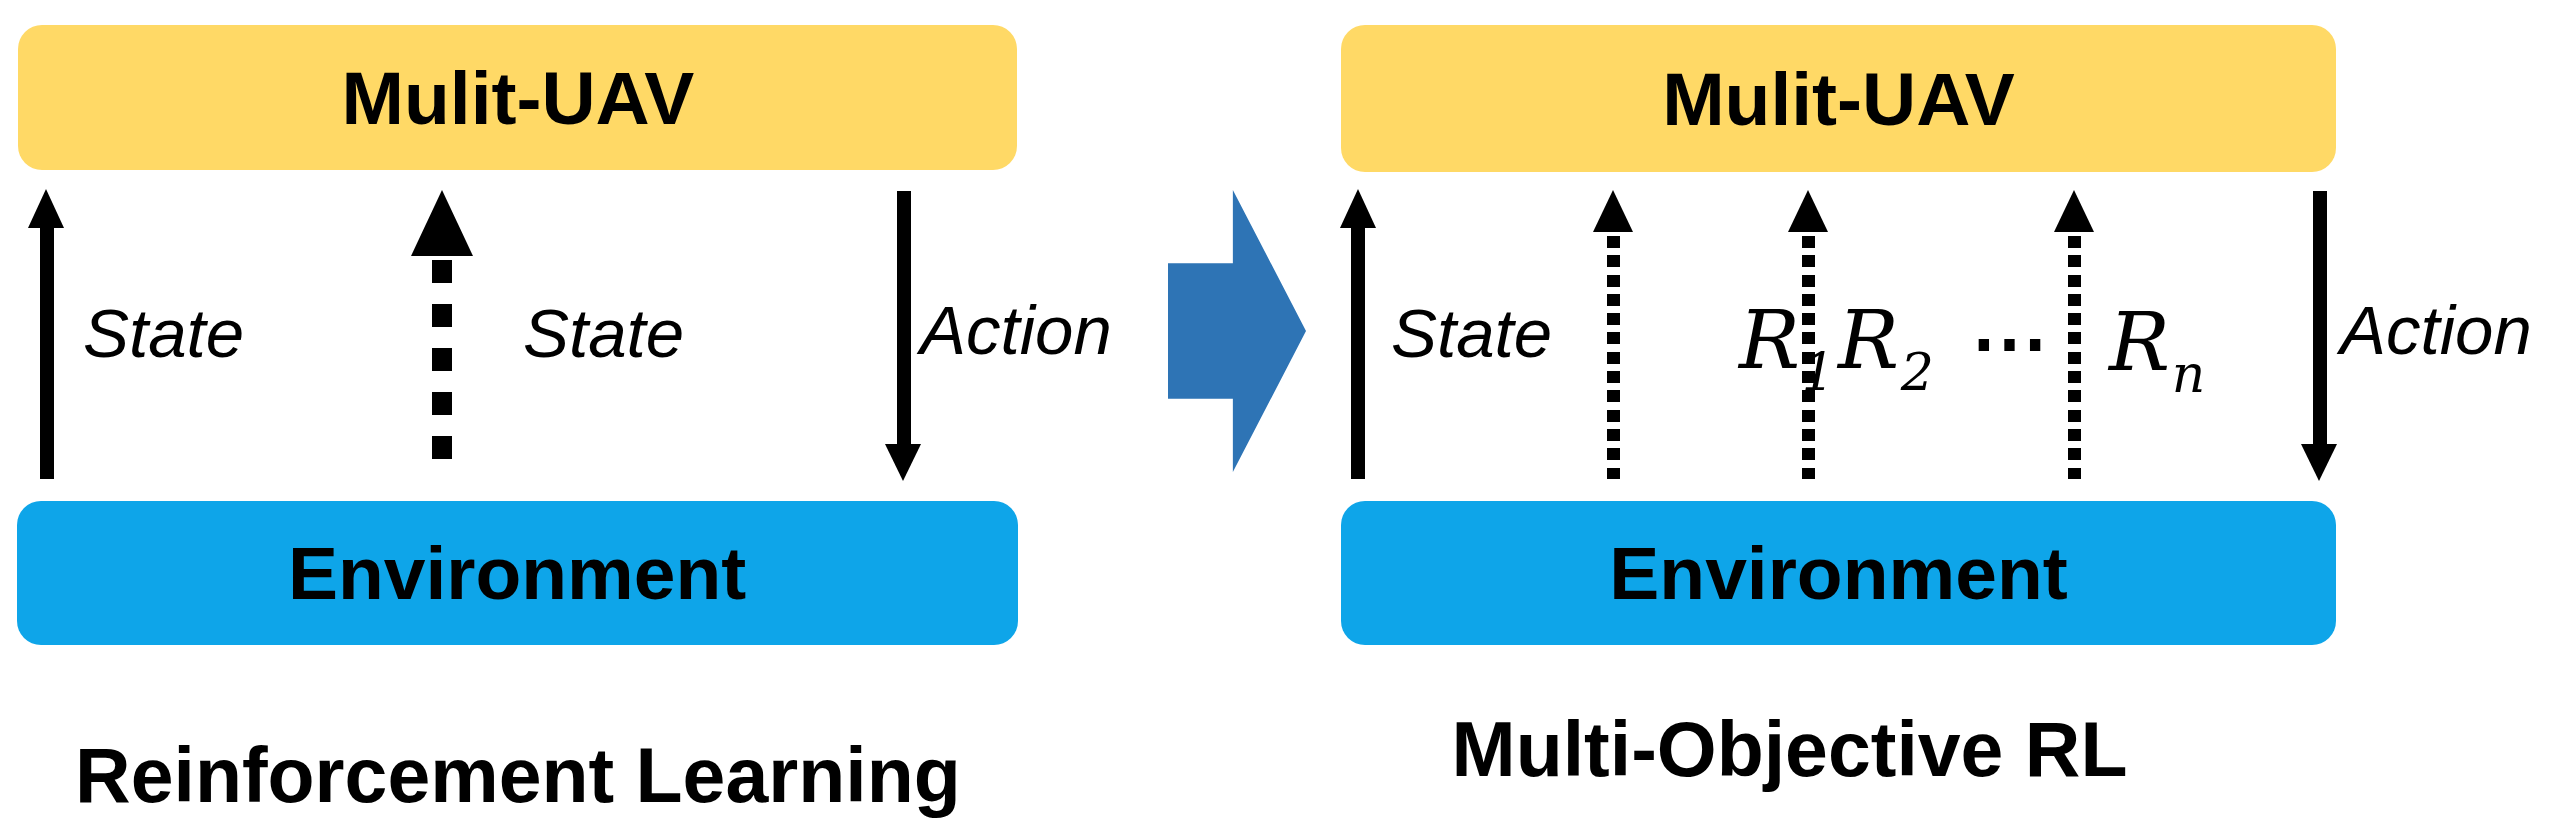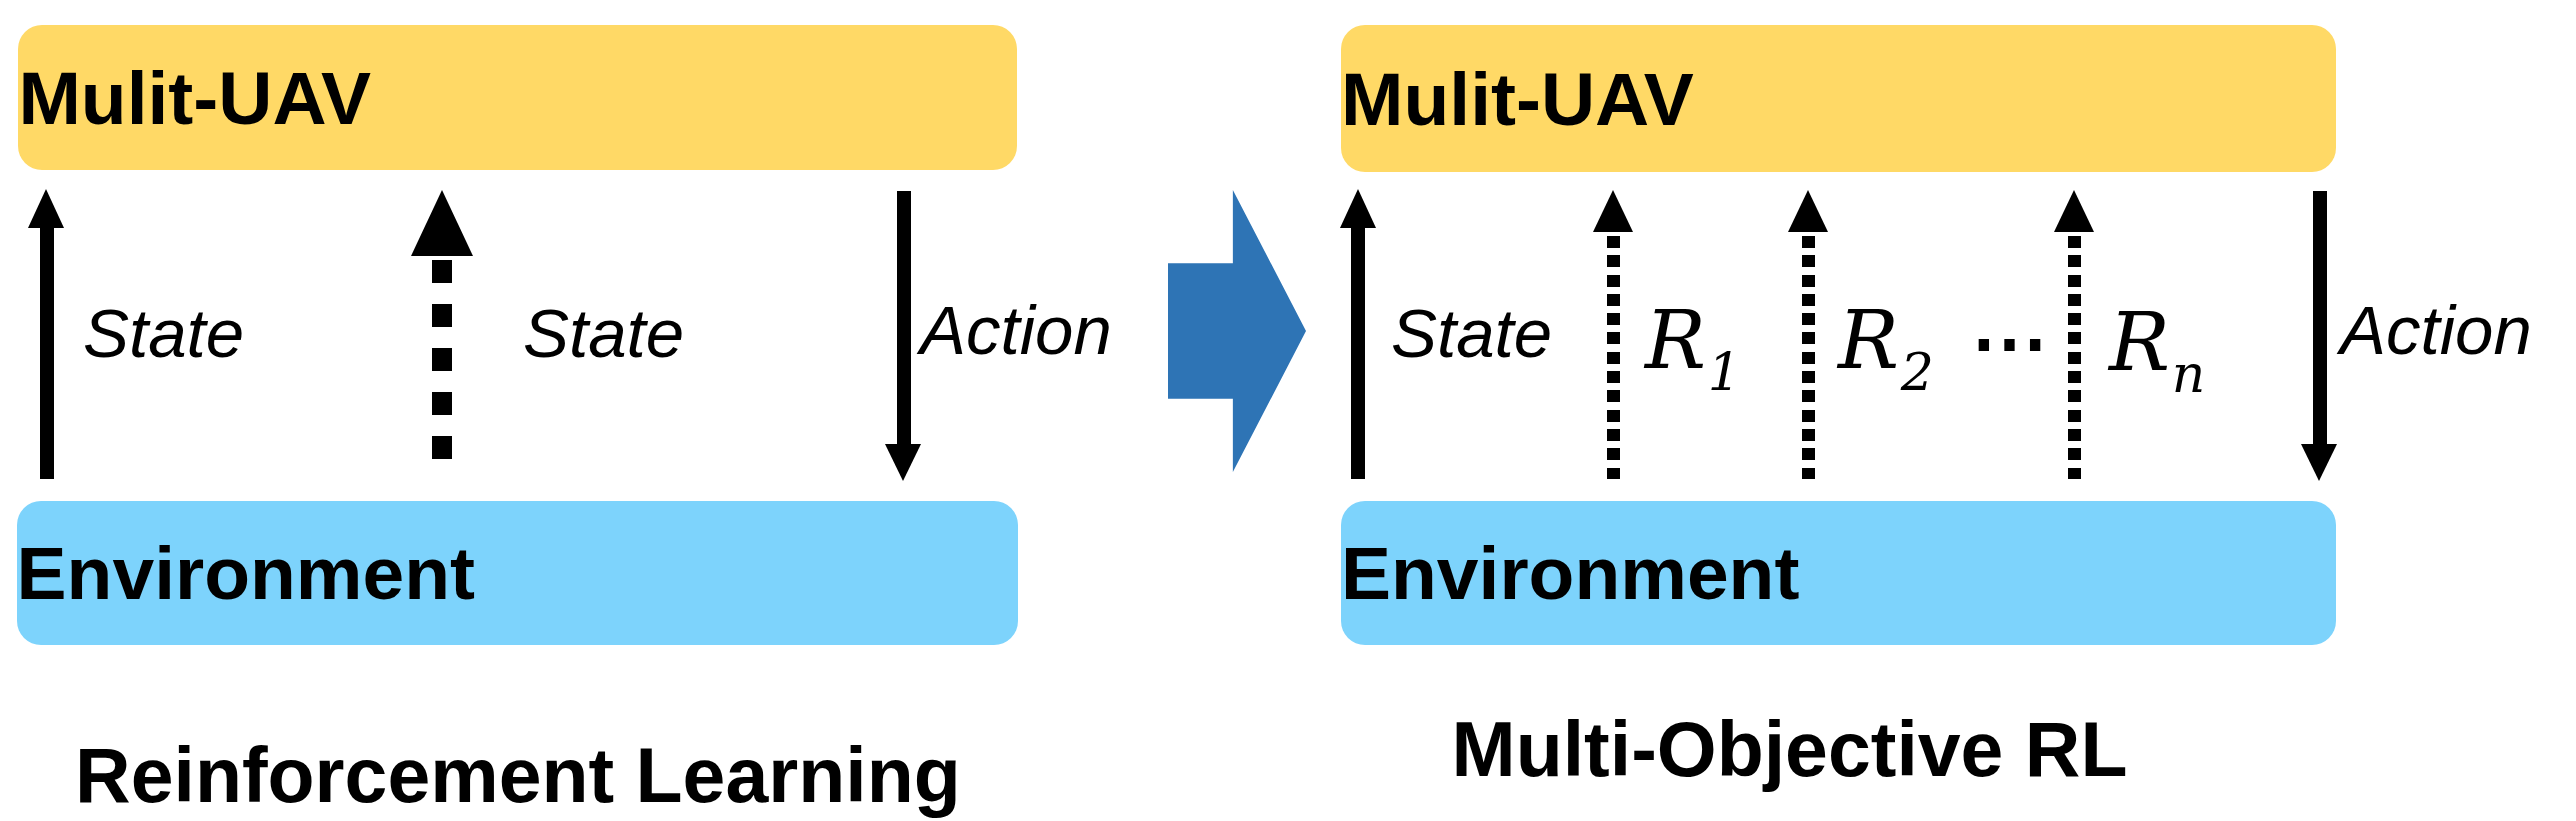--- a/index.html
+++ b/index.html
@@ -1,25 +1,25 @@
 <!DOCTYPE html>
 <html style="font-size:14.7px"><head>
 <meta charset="utf-8">
 <style>
   html,body{margin:0;padding:0;background:#ffffff;}
   #canvas{
     position:relative;width:2576px;height:822px;background:#ffffff;overflow:hidden;
     font-family:"Liberation Sans",sans-serif;color:#000;
   }
   .box{
-    position:absolute;display:flex;align-items:center;justify-content:flex-start;
+    position:absolute;display:flex;align-items:center;justify-content:center;
     border-radius:24px;font-weight:700;font-size:75px;color:#000;
   }
   .agent-box{background:#FFD966;}
-  .env-box{background:#7dd3fc;}
+  .env-box{background:#0ea5e9;}
   .caption{
     position:absolute;text-align:center;font-weight:700;font-size:77px;color:#000;
     line-height:1.1;
   }
   .side-label{
     position:absolute;font-style:italic;font-size:69px;line-height:1.15;color:#000;
     font-family:"Liberation Sans",sans-serif;white-space:nowrap;
   }
   .math-label{
     position:absolute;font-style:italic;font-size:81px;line-height:1.0;color:#000;
@@ -115,21 +115,21 @@
     <div class="dotline" style="left:1802px;top:236px;height:243px;"></div>
 
     <div class="head-up-mid" style="left:2054px;top:190px;"></div>
     <div class="dotline" style="left:2068px;top:236px;height:243px;"></div>
 
     <div class="vline" style="left:2313px;top:191px;width:14px;height:255px;"></div>
     <div class="head-down" style="left:2301px;top:444px;"></div>
 
     <div class="side-label" style="left:1391px;top:294px;">State</div>
 
-    <div class="math-label" style="left:1645px;top:300px;">
+    <div class="math-label" style="left:1739px;top:300px;">
       <span>R</span><span class="rsub">1</span>
     </div>
 
     <div class="math-label" style="left:1838px;top:300px;">
       <span>R</span><span class="rsub">2</span>
     </div>
 
     <div class="dots-label" style="left:1971px;top:304px;">⋯</div>
 
     <div class="math-label" style="left:2109px;top:302px;">

